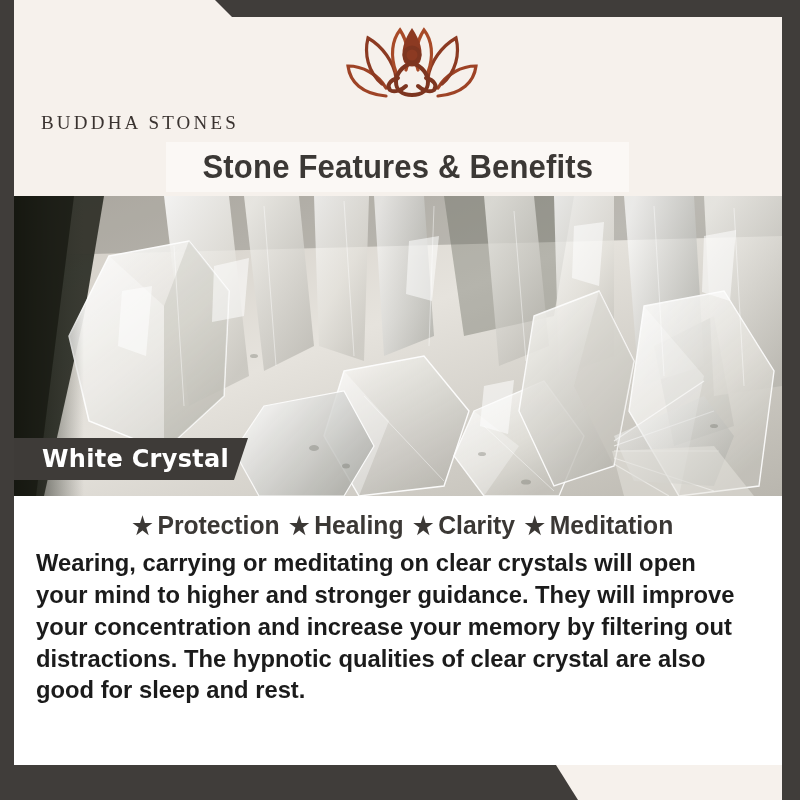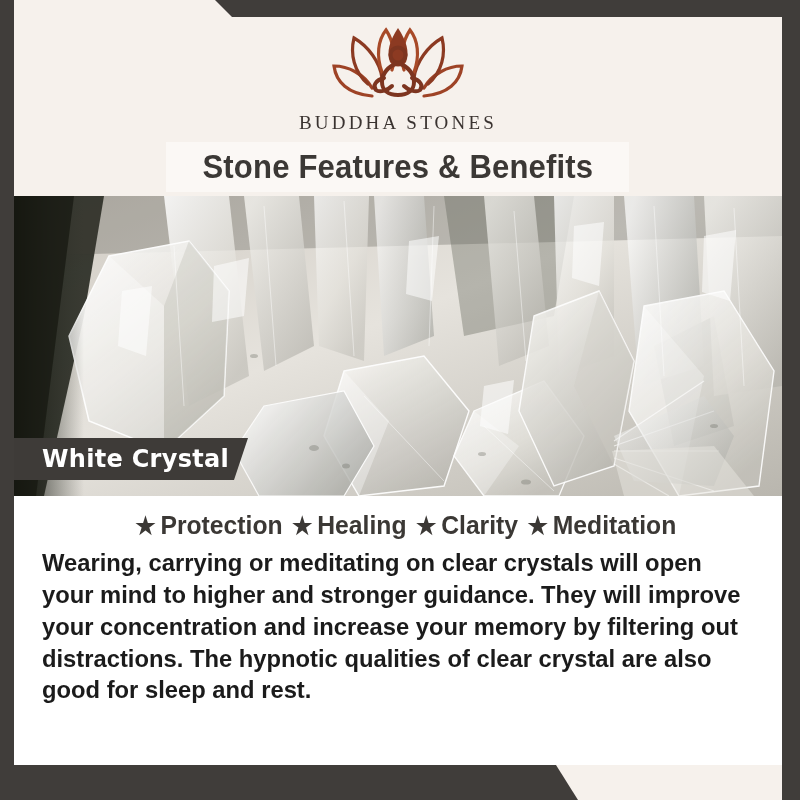--- a/index.html
+++ b/index.html
@@ -68,21 +68,21 @@
     height: 196px;
     background: #f6f1ec;
     z-index: 2;
   }
 
   .logo-wrap {
     position: absolute;
     top: 22px;
     left: 0;
     right: 0;
-    text-align: center;
+    padding-left: 27px;
   }
   .logo-mark {
     display: block;
     margin: 0 auto;
     width: 140px;
     height: 86px;
   }
   .brand-name {
     display: block;
     margin-top: 4px;
@@ -157,21 +157,21 @@
   .content {
     position: absolute;
     left: 14px;
     top: 496px;
     width: 768px;
     bottom: 35px;
     background: #ffffff;
     z-index: 2;
   }
   .content-inner {
-    padding: 14px 18px 0 24px;
+    padding: 14px 18px 0 18px;
   }
 
   .benefits {
     text-align: center;
     font-family: "Liberation Sans Narrow", "Liberation Sans", sans-serif;
     font-weight: bold;
     font-size: 26px;
     color: #3b3835;
     white-space: nowrap;
     transform: scaleX(0.95);

